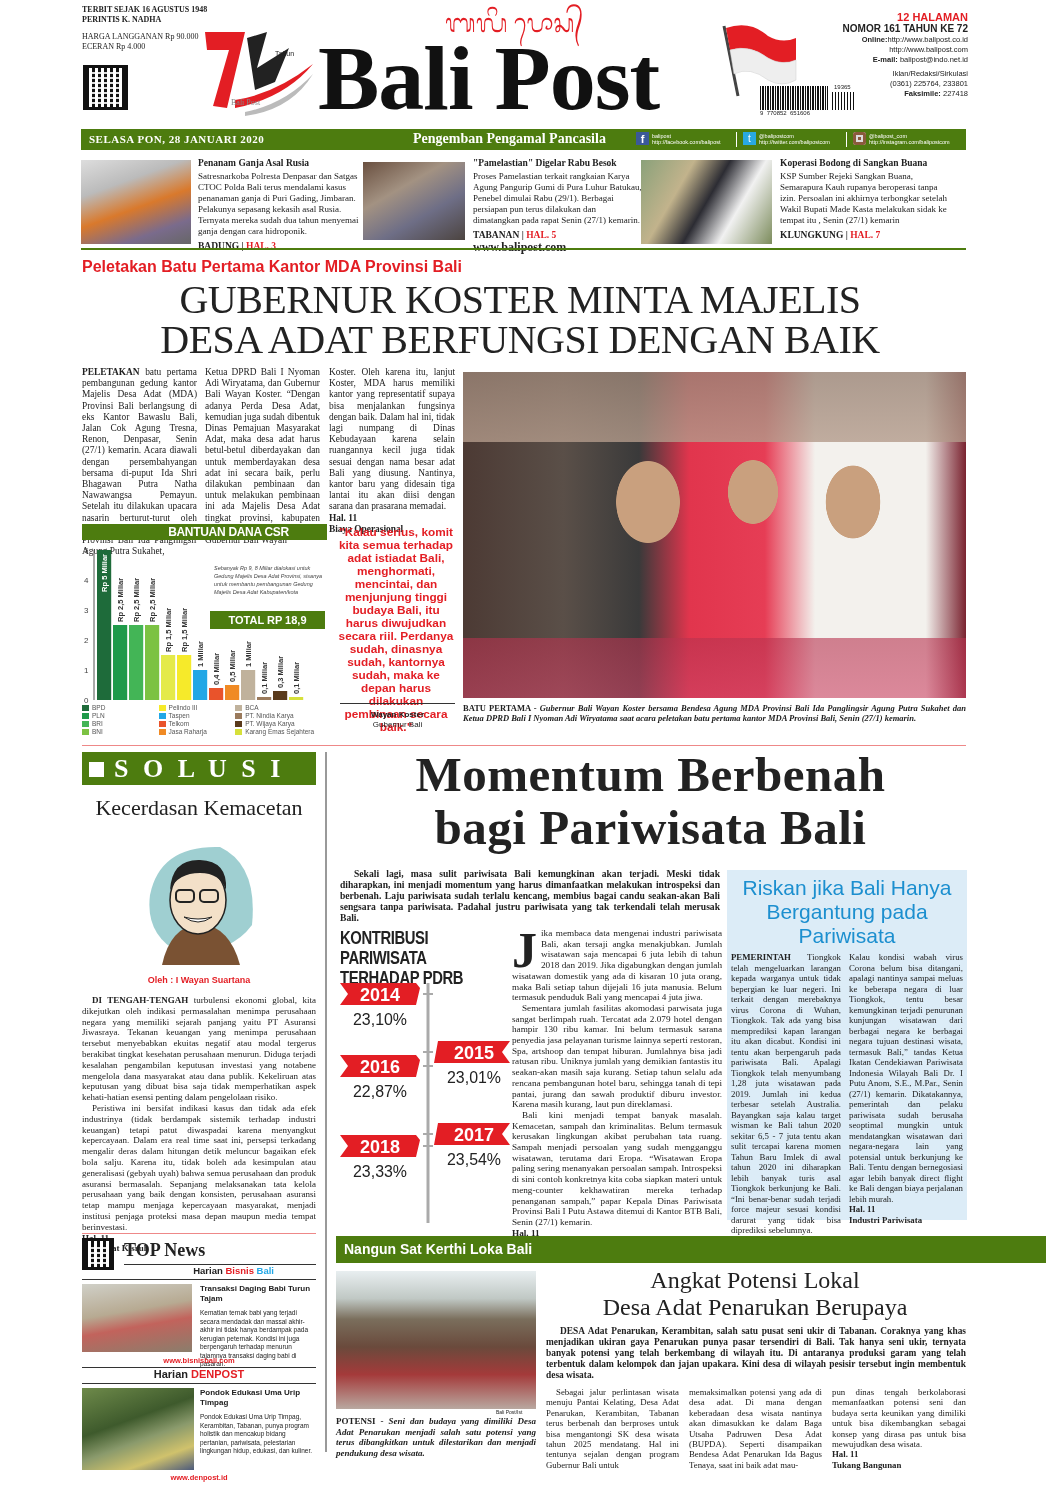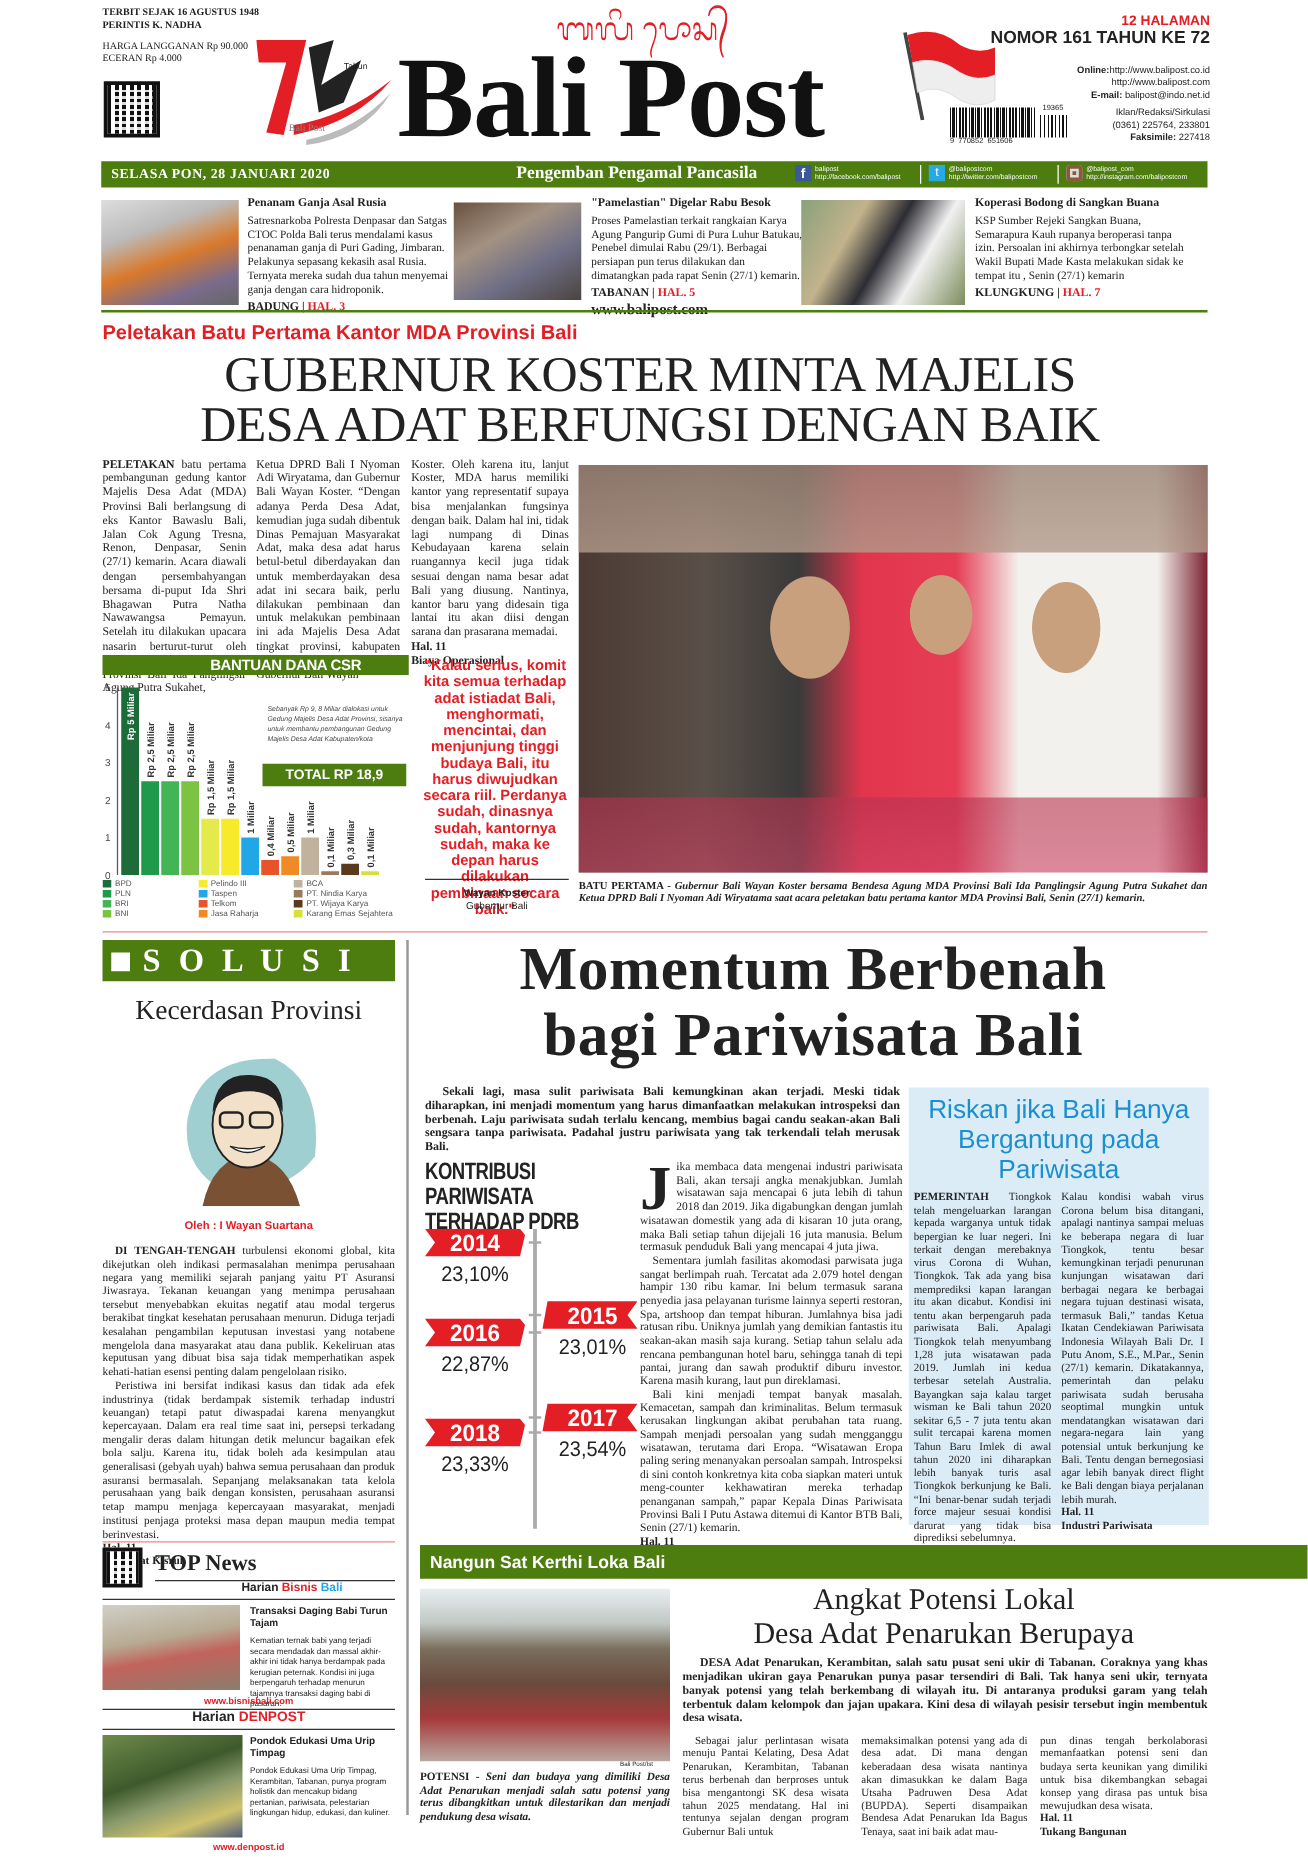--- a/index.html
+++ b/index.html
@@ -54,22 +54,22 @@
 
   <div class="abs" style="left:760px;top:86px;width:100px;height:30px;">
     <div style="position:absolute;left:0;top:0;width:68px;height:24px;background:repeating-linear-gradient(90deg,#111 0 1px,#fff 1px 2px,#111 2px 4px,#fff 4px 5px);"></div>
     <div style="position:absolute;left:72px;top:6px;width:24px;height:18px;background:repeating-linear-gradient(90deg,#111 0 1px,#fff 1px 3px);"></div>
     <span class="sans" style="position:absolute;left:74px;top:-2px;font-size:6px;">19365</span>
     <span class="sans" style="position:absolute;left:0;top:24px;font-size:6px;white-space:pre;">9  770852  651606</span>
   </div>
 
   <div class="abs sans" style="right:78px;top:11px;text-align:right;">
     <div style="font-size:11px;font-weight:bold;color:#e31e24;line-height:12px;">12 HALAMAN</div>
-    <div style="font-size:14px;font-weight:bold;line-height:12px;margin-left:20px;">NOMOR 161 TAHUN KE 72</div>
-    <div style="font-size:7.5px;line-height:10px;margin-top:16px;">
+    <div style="font-size:10px;font-weight:bold;line-height:12px;margin-left:20px;">NOMOR 161 TAHUN KE 72</div>
+    <div style="font-size:7.5px;line-height:10px;margin-top:0;">
       <div><b>Online:</b><span>http://www.balipost.co.id</span></div>
       <div>http://www.balipost.com</div>
       <div><b>E-mail:</b> <span>balipost@indo.net.id</span></div>
       <div style="margin-top:4px;">Iklan/Redaksi/Sirkulasi</div>
       <div>(0361) 225764, 233801</div>
       <div><b>Faksimile:</b> <span>227418</span></div>
     </div>
   </div>
 </div>
 
@@ -216,21 +216,21 @@
 <div class="abs serif" style="left:463px;top:703px;width:503px;font-size:8.5px;line-height:10px;text-align:justify;">
   <b>BATU PERTAMA - </b><i style="font-weight:bold;">Gubernur Bali Wayan Koster bersama Bendesa Agung MDA Provinsi Bali Ida Panglingsir Agung Putra Sukahet dan Ketua DPRD Bali I Nyoman Adi Wiryatama saat acara peletakan batu pertama kantor MDA Provinsi Bali, Senin (27/1) kemarin.</i>
 </div>
 <div class="abs" style="left:82px;top:745px;width:884px;height:1px;background:#e88;"></div>
 
 <div class="abs" style="left:325px;top:752px;width:2px;height:700px;background:#999;"></div>
 <div class="abs redbg serif" style="left:82px;top:752px;width:234px;height:33px;color:#fff;">
   <span style="position:absolute;left:7px;top:10px;width:15px;height:15px;background:#fff;"></span>
   <span style="position:absolute;left:32px;top:2px;font-size:26px;font-weight:bold;letter-spacing:4px;">S O L U S I</span>
 </div>
-<div class="abs serif" style="left:82px;top:795px;width:234px;font-size:22px;text-align:center;">Kecerdasan Provinsi</div>
+<div class="abs serif" style="left:82px;top:795px;width:234px;font-size:22px;text-align:center;">Kecerdasan Kemacetan</div>
 <div class="abs" style="left:140px;top:835px;width:120px;height:130px;">
   <svg width="120" height="130" viewBox="0 0 120 130">
     <path d="M10 60 Q20 10 80 12 Q118 30 112 90 Q90 120 40 118 Q5 100 10 60 Z" fill="#9fcfd1"></path>
     <path d="M22 130 Q30 92 60 88 Q90 92 100 130 Z" fill="#7a5233"></path>
     <ellipse cx="58" cy="65" rx="28" ry="34" fill="#f3e0c8" stroke="#222" stroke-width="1.5"></ellipse>
     <path d="M30 55 Q32 24 60 25 Q88 26 86 55 Q80 38 60 38 Q38 38 30 55 Z" fill="#222"></path>
     <rect x="36" y="55" width="18" height="12" rx="4" fill="none" stroke="#222" stroke-width="2"></rect>
     <rect x="60" y="55" width="18" height="12" rx="4" fill="none" stroke="#222" stroke-width="2"></rect>
     <path d="M44 82 Q58 92 72 82 Q58 86 44 82 Z" fill="#fff" stroke="#222"></path>
   </svg>

